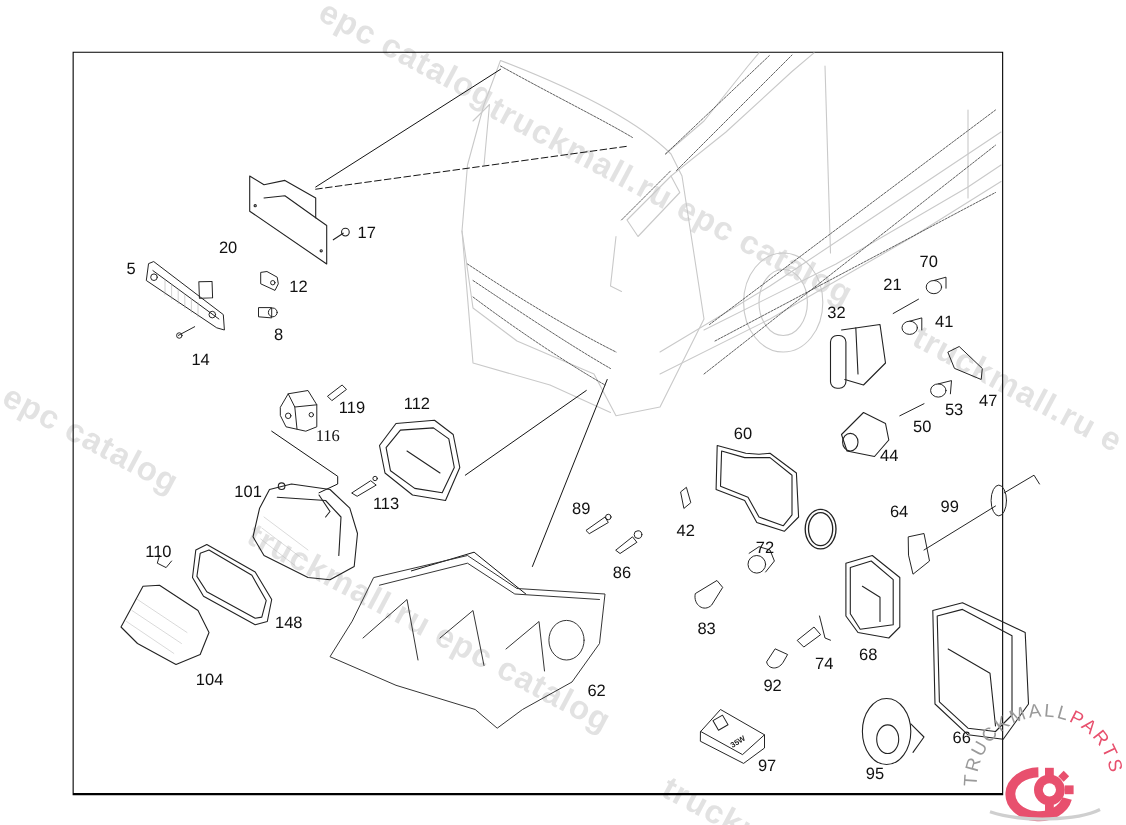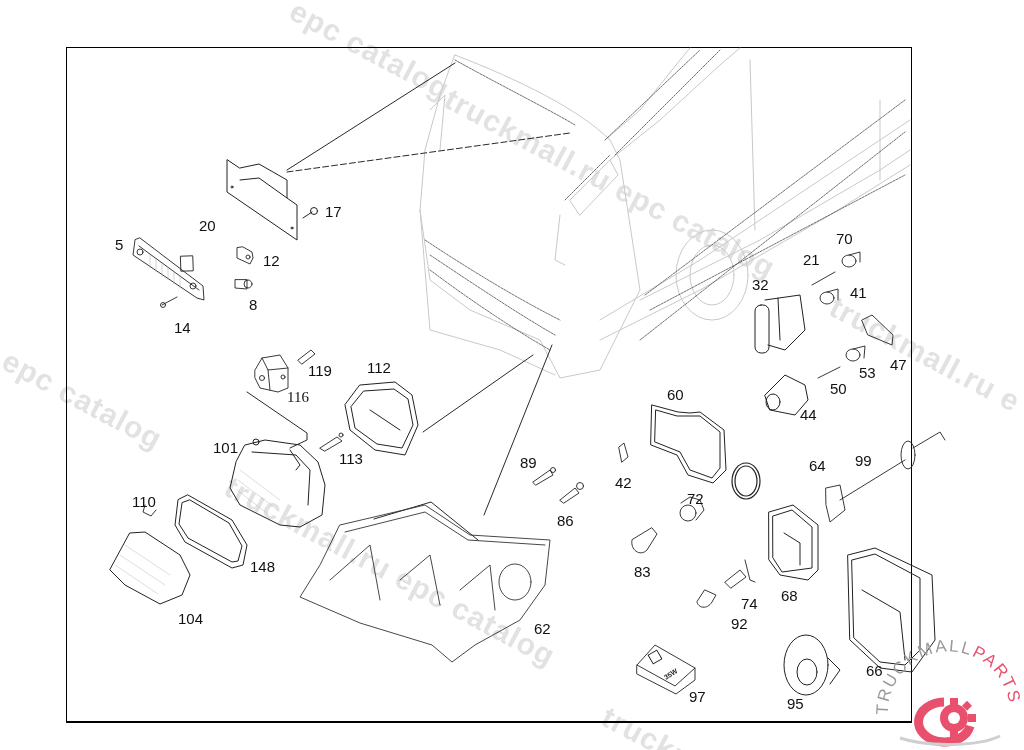--- a/index.html
+++ b/index.html
@@ -279,21 +279,21 @@
 <div class="callout" style="left:178px; top:611px;">104</div>
 <div class="callout" style="left:534px; top:621px;">62</div>
 <div class="callout" style="left:520px; top:455px;">89</div>
 <div class="callout" style="left:557px; top:513px;">86</div>
 <div class="callout" style="left:615px; top:475px;">42</div>
 <div class="callout" style="left:667px; top:387px;">60</div>
 <div class="callout" style="left:687px; top:491px;">72</div>
 <div class="callout" style="left:764px; top:458px;margin-left:45px;">64</div>
 <div class="callout" style="left:634px; top:564px;text-align:right;">83</div>
 <div class="callout" style="left:741px; top:596px;">74</div>
-<div class="callout" style="left:694px; top:616px;margin-left:37px;">92</div>
+<div class="callout" style="left:694px; top:616px;">92</div>
 <div class="callout" style="left:781px; top:588px;">68</div>
 <div class="callout" style="left:855px; top:453px;">99</div>
 <div class="callout" style="left:866px; top:663px;">66</div>
 <div class="callout" style="left:689px; top:689px;">97</div>
 <div class="callout" style="left:787px; top:696px;">95</div>
 <div class="callout" style="left:752px; top:277px;">32</div>
 <div class="callout" style="left:803px; top:252px;">21</div>
 <div class="callout" style="left:836px; top:231px;">70</div>
 <div class="callout" style="left:850px; top:285px;">41</div>
 <div class="callout" style="left:890px; top:357px;text-align:center;">47</div>

